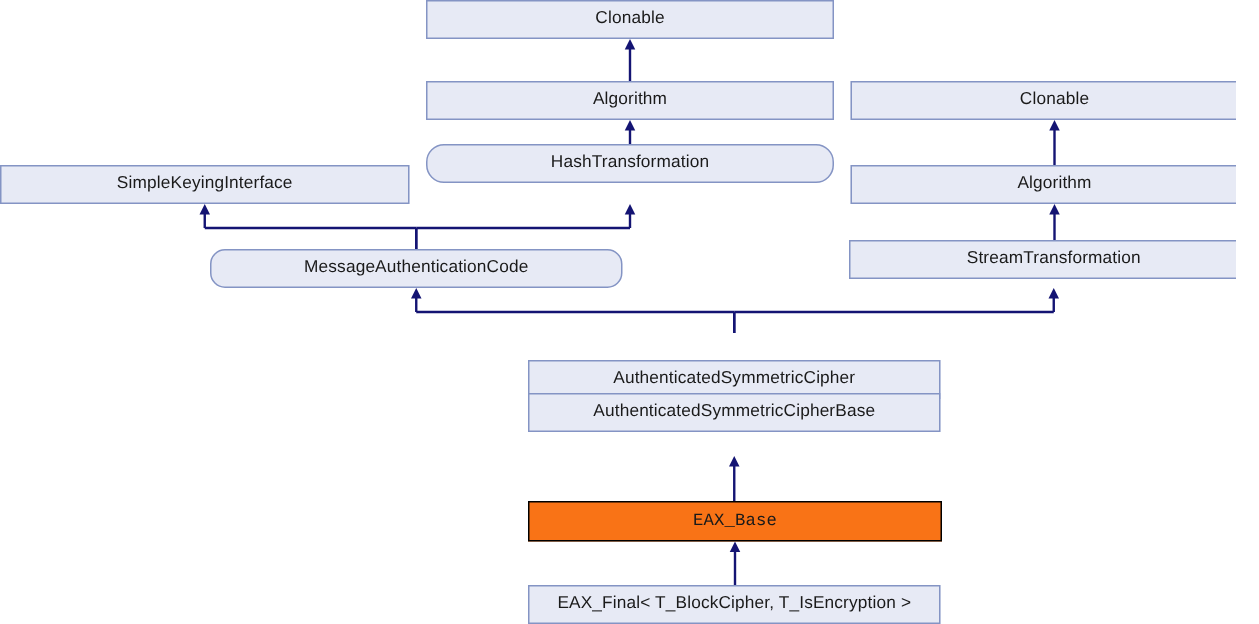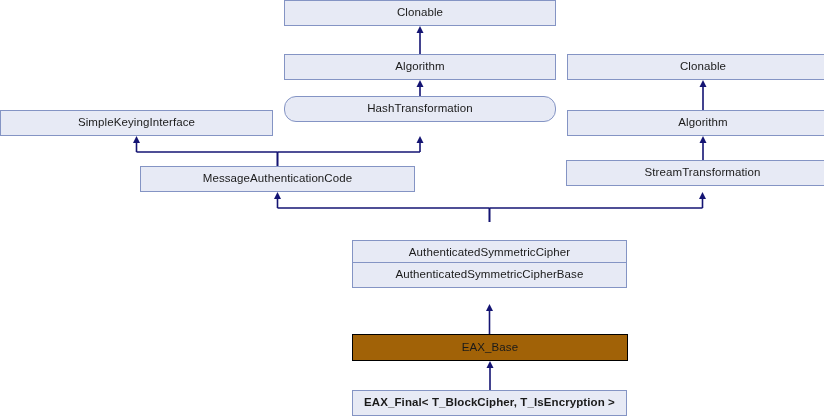--- a/index.html
+++ b/index.html
@@ -34,22 +34,23 @@
     display: flex;
     align-items: center;
     justify-content: center;
     font-size: 11.5px;
     color: #1a1a1a;
     white-space: nowrap;
     letter-spacing: 0.1px;
     line-height: 1;
   }
   .node.current {
-    background: #a16207;
+    background: #f97316;
     border: 1.5px solid #000000;
+    font-family: Liberation Mono, monospace;
   }
   .node-label {
     display: block;
     padding: 0 4px;
   }
 </style>
 </head>
 <body>
 
 <div id="diagram">
@@ -97,32 +98,32 @@
       </div>
       <div class="node" style="left: 0px; top: 110px; width: 273px; height: 26px;">
         <span class="node-label">SimpleKeyingInterface</span>
       </div>
       <div class="node" style="left: 284px; top: 96px; width: 272px; height: 26px; border-radius: 12px;">
         <span class="node-label">HashTransformation</span>
       </div>
       <div class="node" style="left: 567px; top: 110px; width: 272px; height: 26px;">
         <span class="node-label">Algorithm</span>
       </div>
-      <div class="node" style="left: 140px; top: 166px; width: 275px; height: 26px;">
+      <div class="node" style="left: 140px; top: 166px; width: 275px; height: 26px; border-radius: 10px;">
         <span class="node-label">MessageAuthenticationCode</span>
       </div>
       <div class="node" style="left: 566px; top: 160px; width: 273px; height: 26px;">
         <span class="node-label">StreamTransformation</span>
       </div>
       <div class="node" style="left: 352px; top: 222px; width: 275px; height: 26px; margin-top: 18px;">
         <span class="node-label">AuthenticatedSymmetricCipher</span>
       </div>
       <div class="node" style="left: 352px; top: 262px; width: 275px; height: 26px;">
         <span class="node-label">AuthenticatedSymmetricCipherBase</span>
       </div>
       <div class="node current" style="left: 352px; top: 334px; width: 276px; height: 27px;">
         <span class="node-label">EAX_Base</span>
       </div>
-      <div class="node" style="left: 352px; top: 390px; width: 275px; height: 26px; font-weight: bold;">
+      <div class="node" style="left: 352px; top: 390px; width: 275px; height: 26px;">
         <span class="node-label">EAX_Final&lt; T_BlockCipher, T_IsEncryption &gt;</span>
       </div>
     </div>
 </div>
 
 </body></html>

